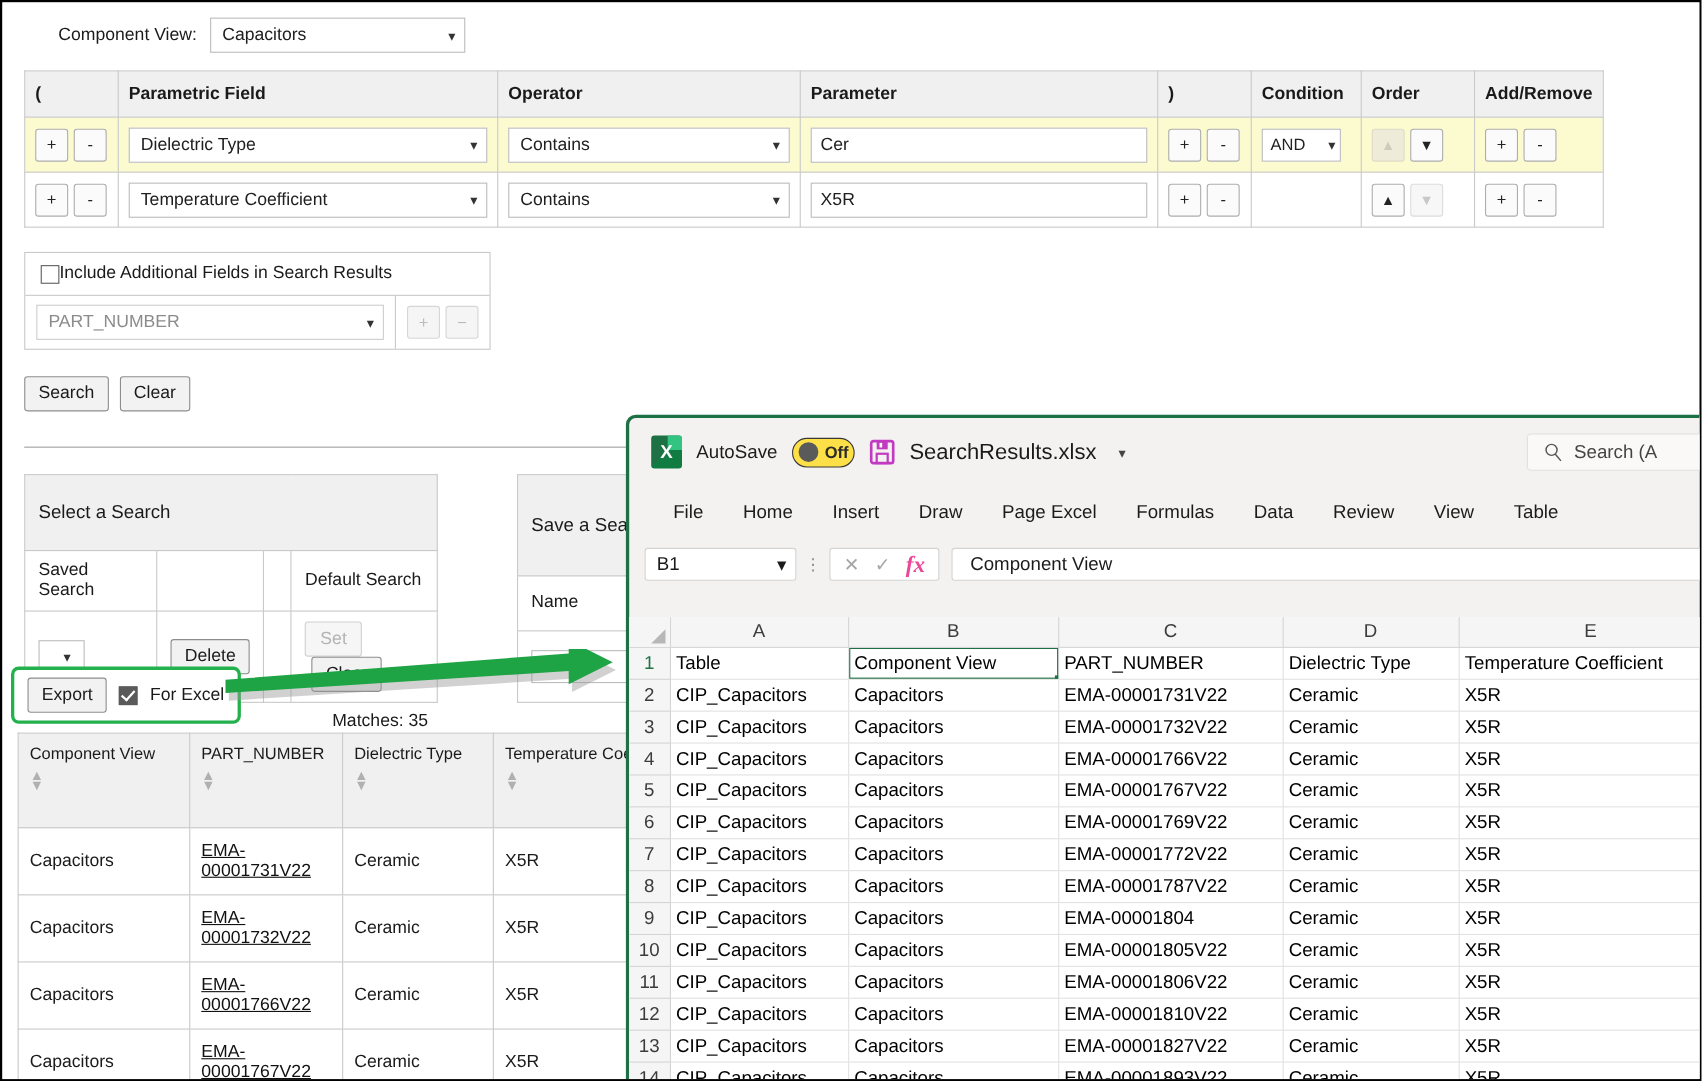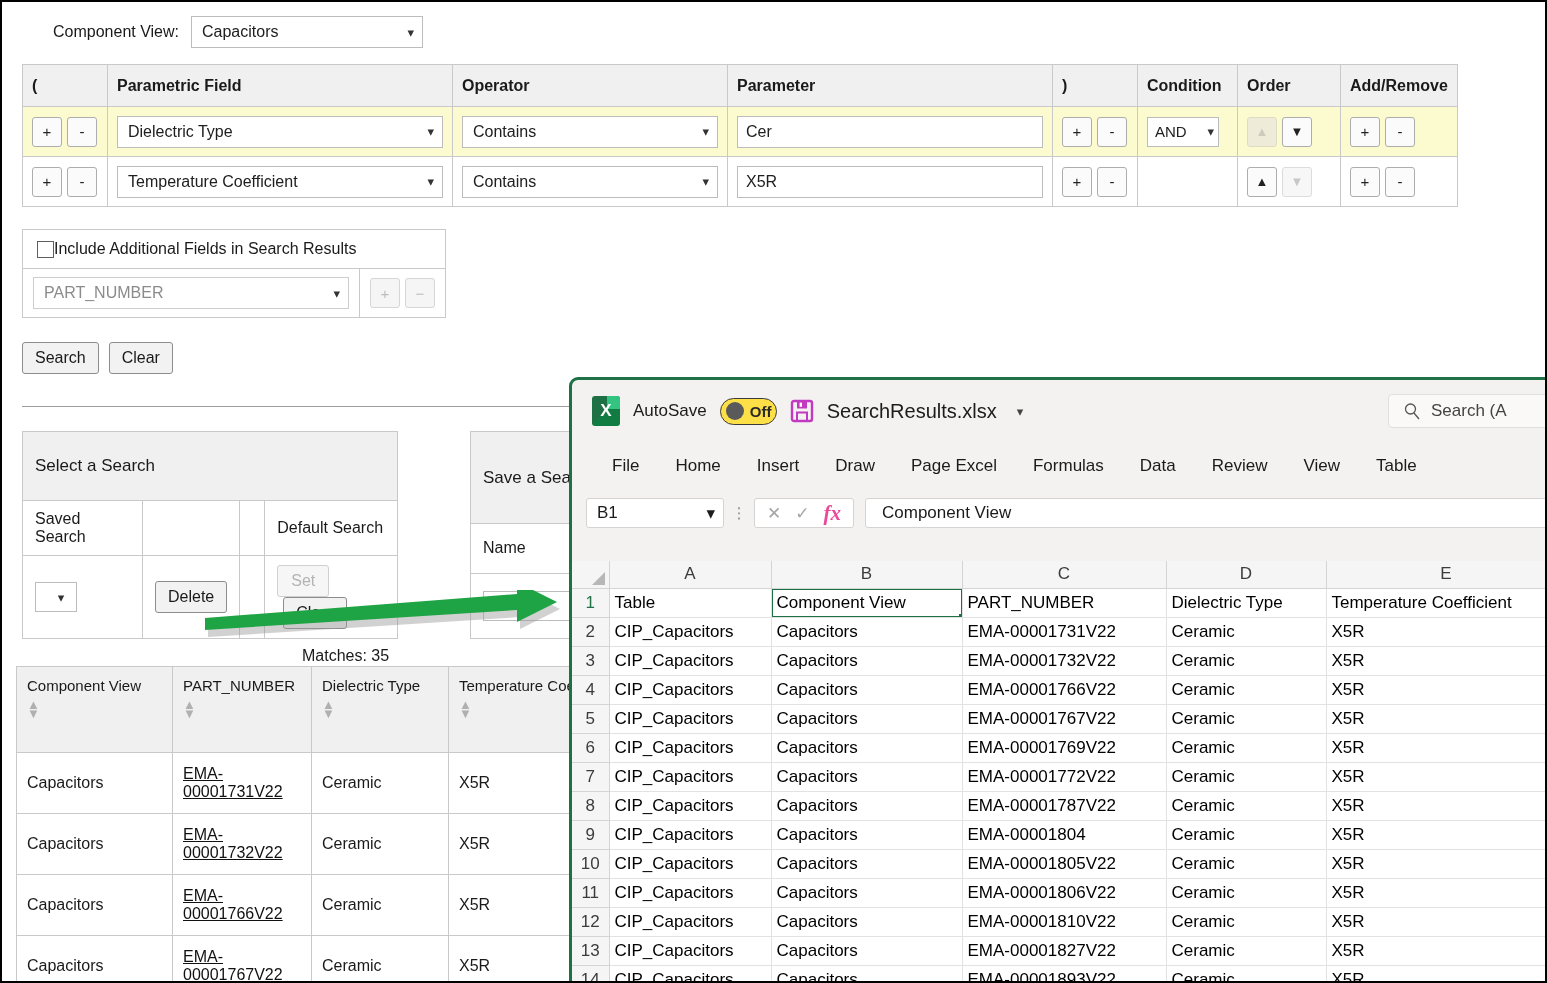--- a/index.html
+++ b/index.html
@@ -391,20 +391,27 @@
         </tr>
         <tr>
           <td>
             <input class="inp name-inp" type="text" value="" style="">
           </td>
         </tr>
       </tbody>
         </table>
     </div>
 
+    <div class="export-wrap">
+      <div class="export-box">
+        <span class="btn">Export</span>
+        <span class="cbx checked"></span>
+        <span class="forexcel">For Excel</span>
+      </div>
+    </div>
 
     <div class="matches">Matches: 35</div>
 
     <table class="res">
       <colgroup>
           <col style="width:156px">
           <col style="width:139px">
           <col style="width:137px">
           <col style="width:268px">
         </colgroup>

